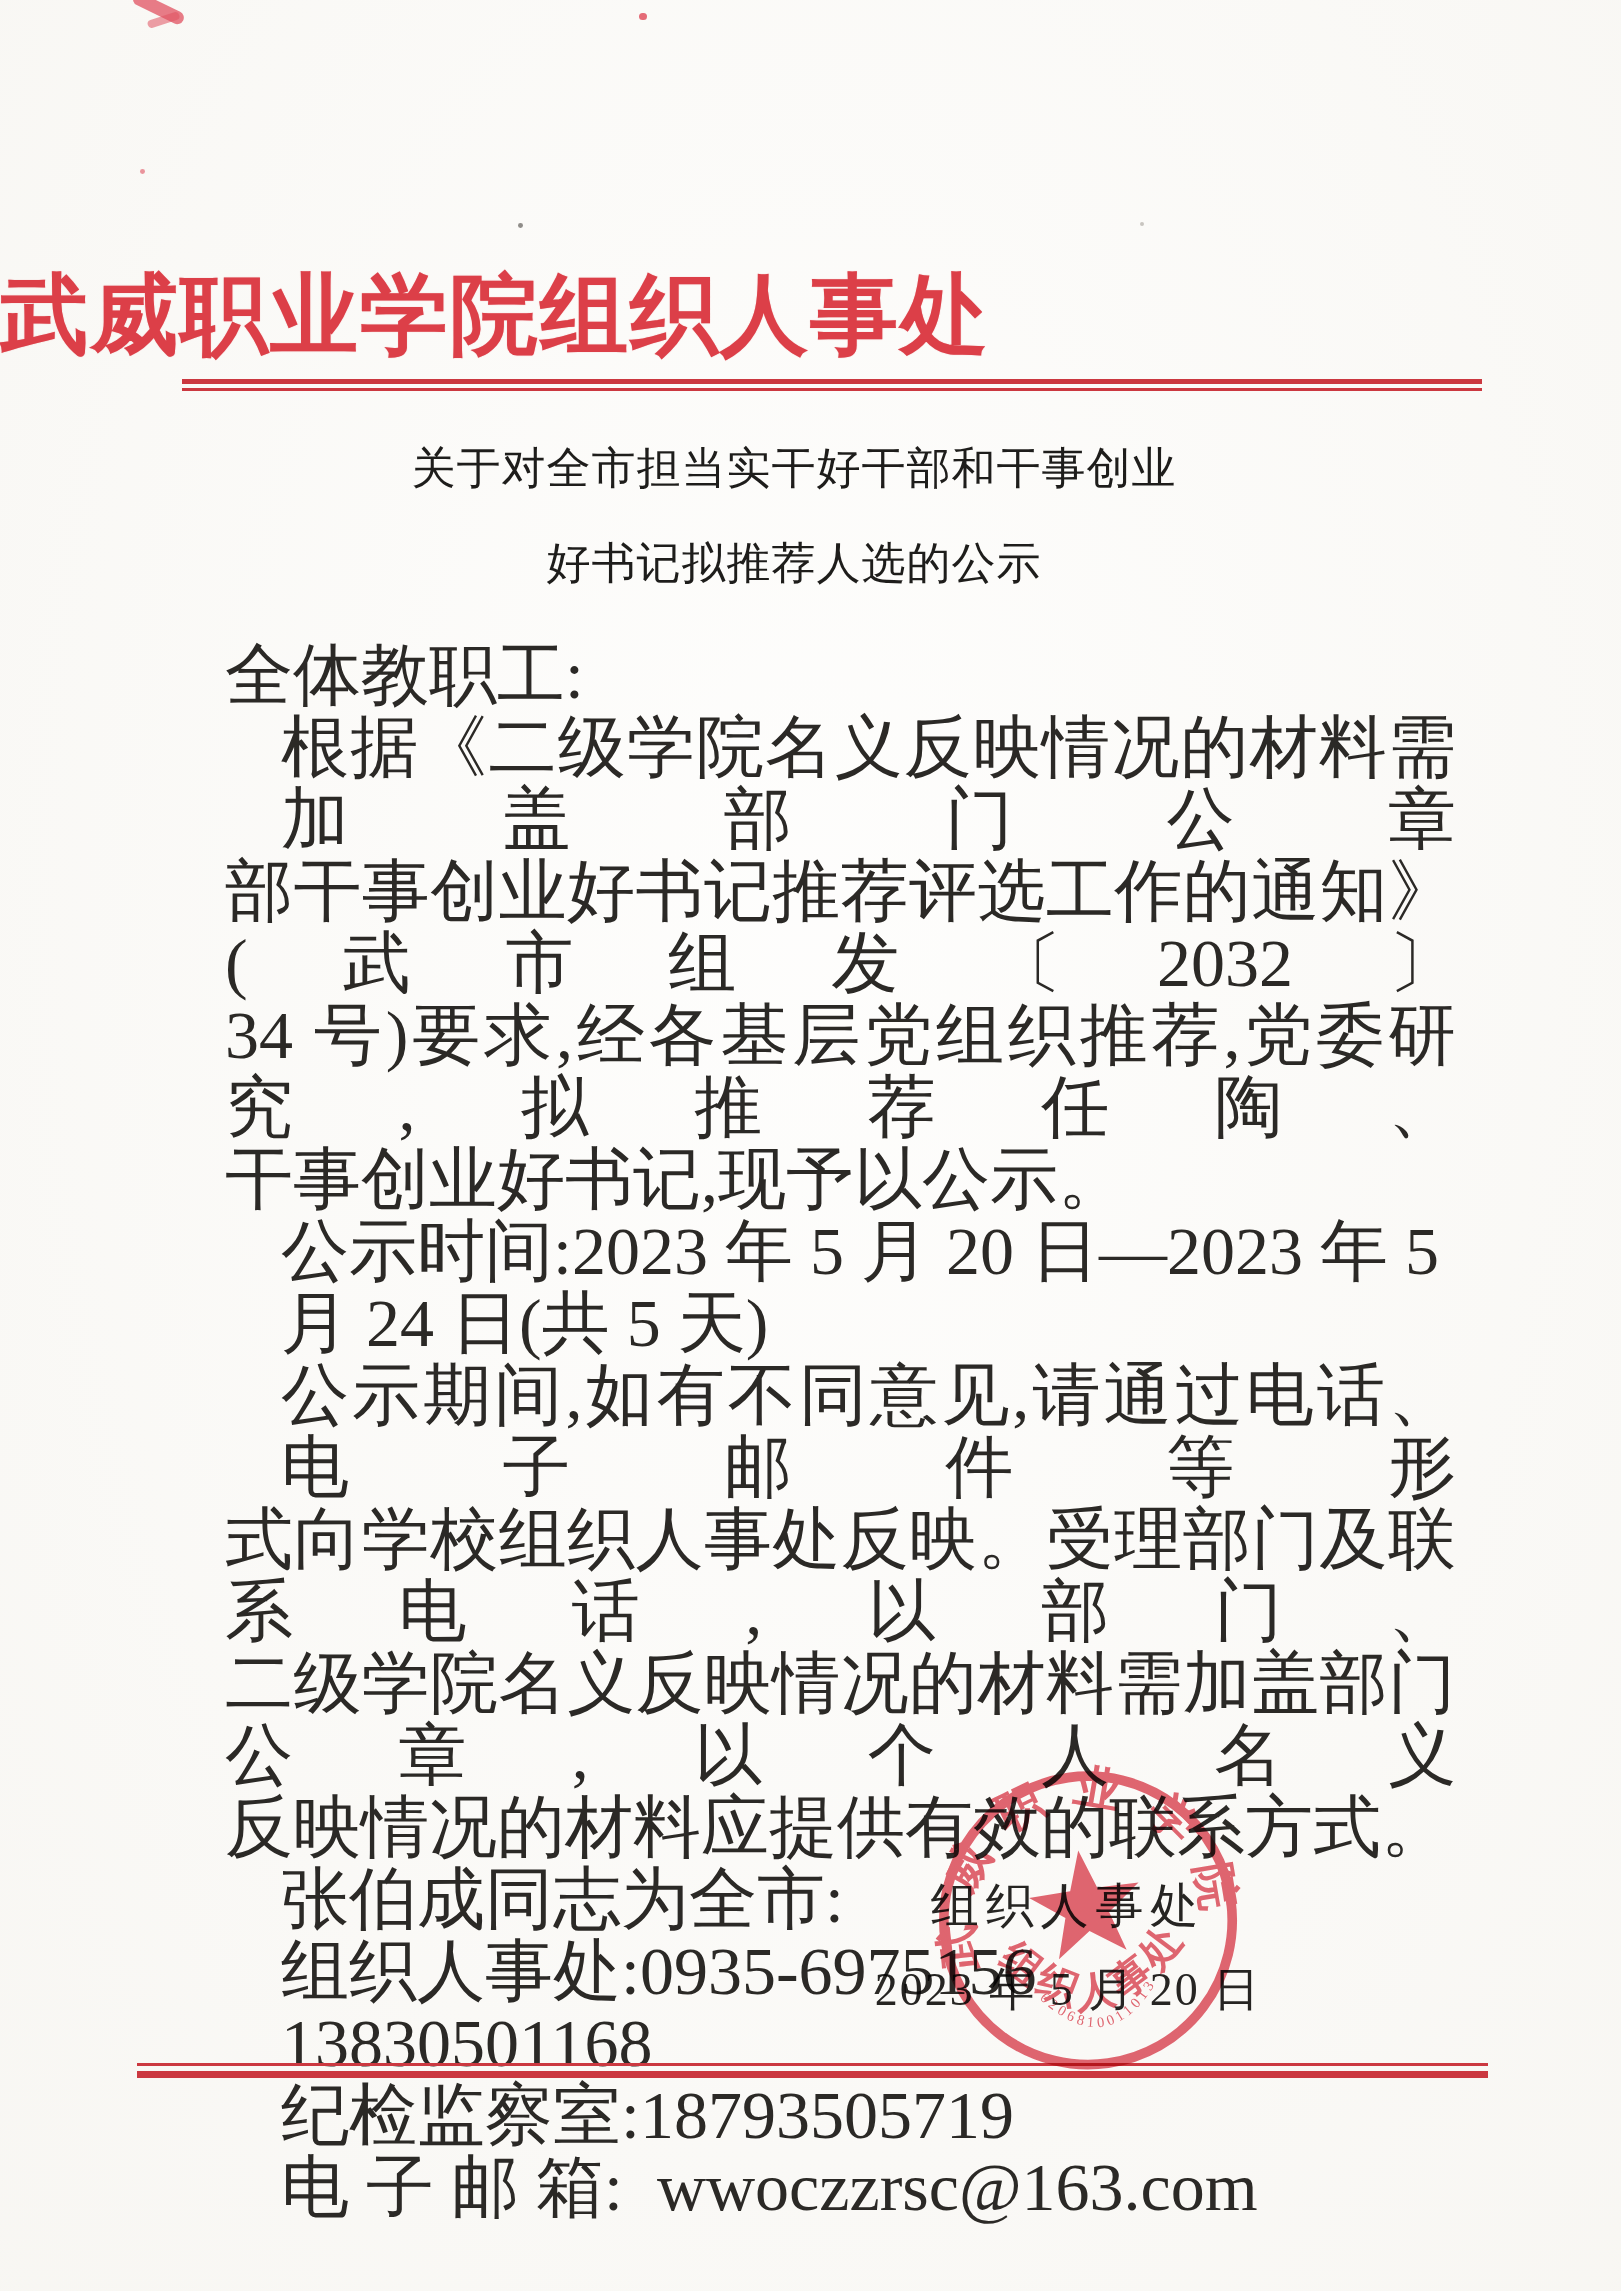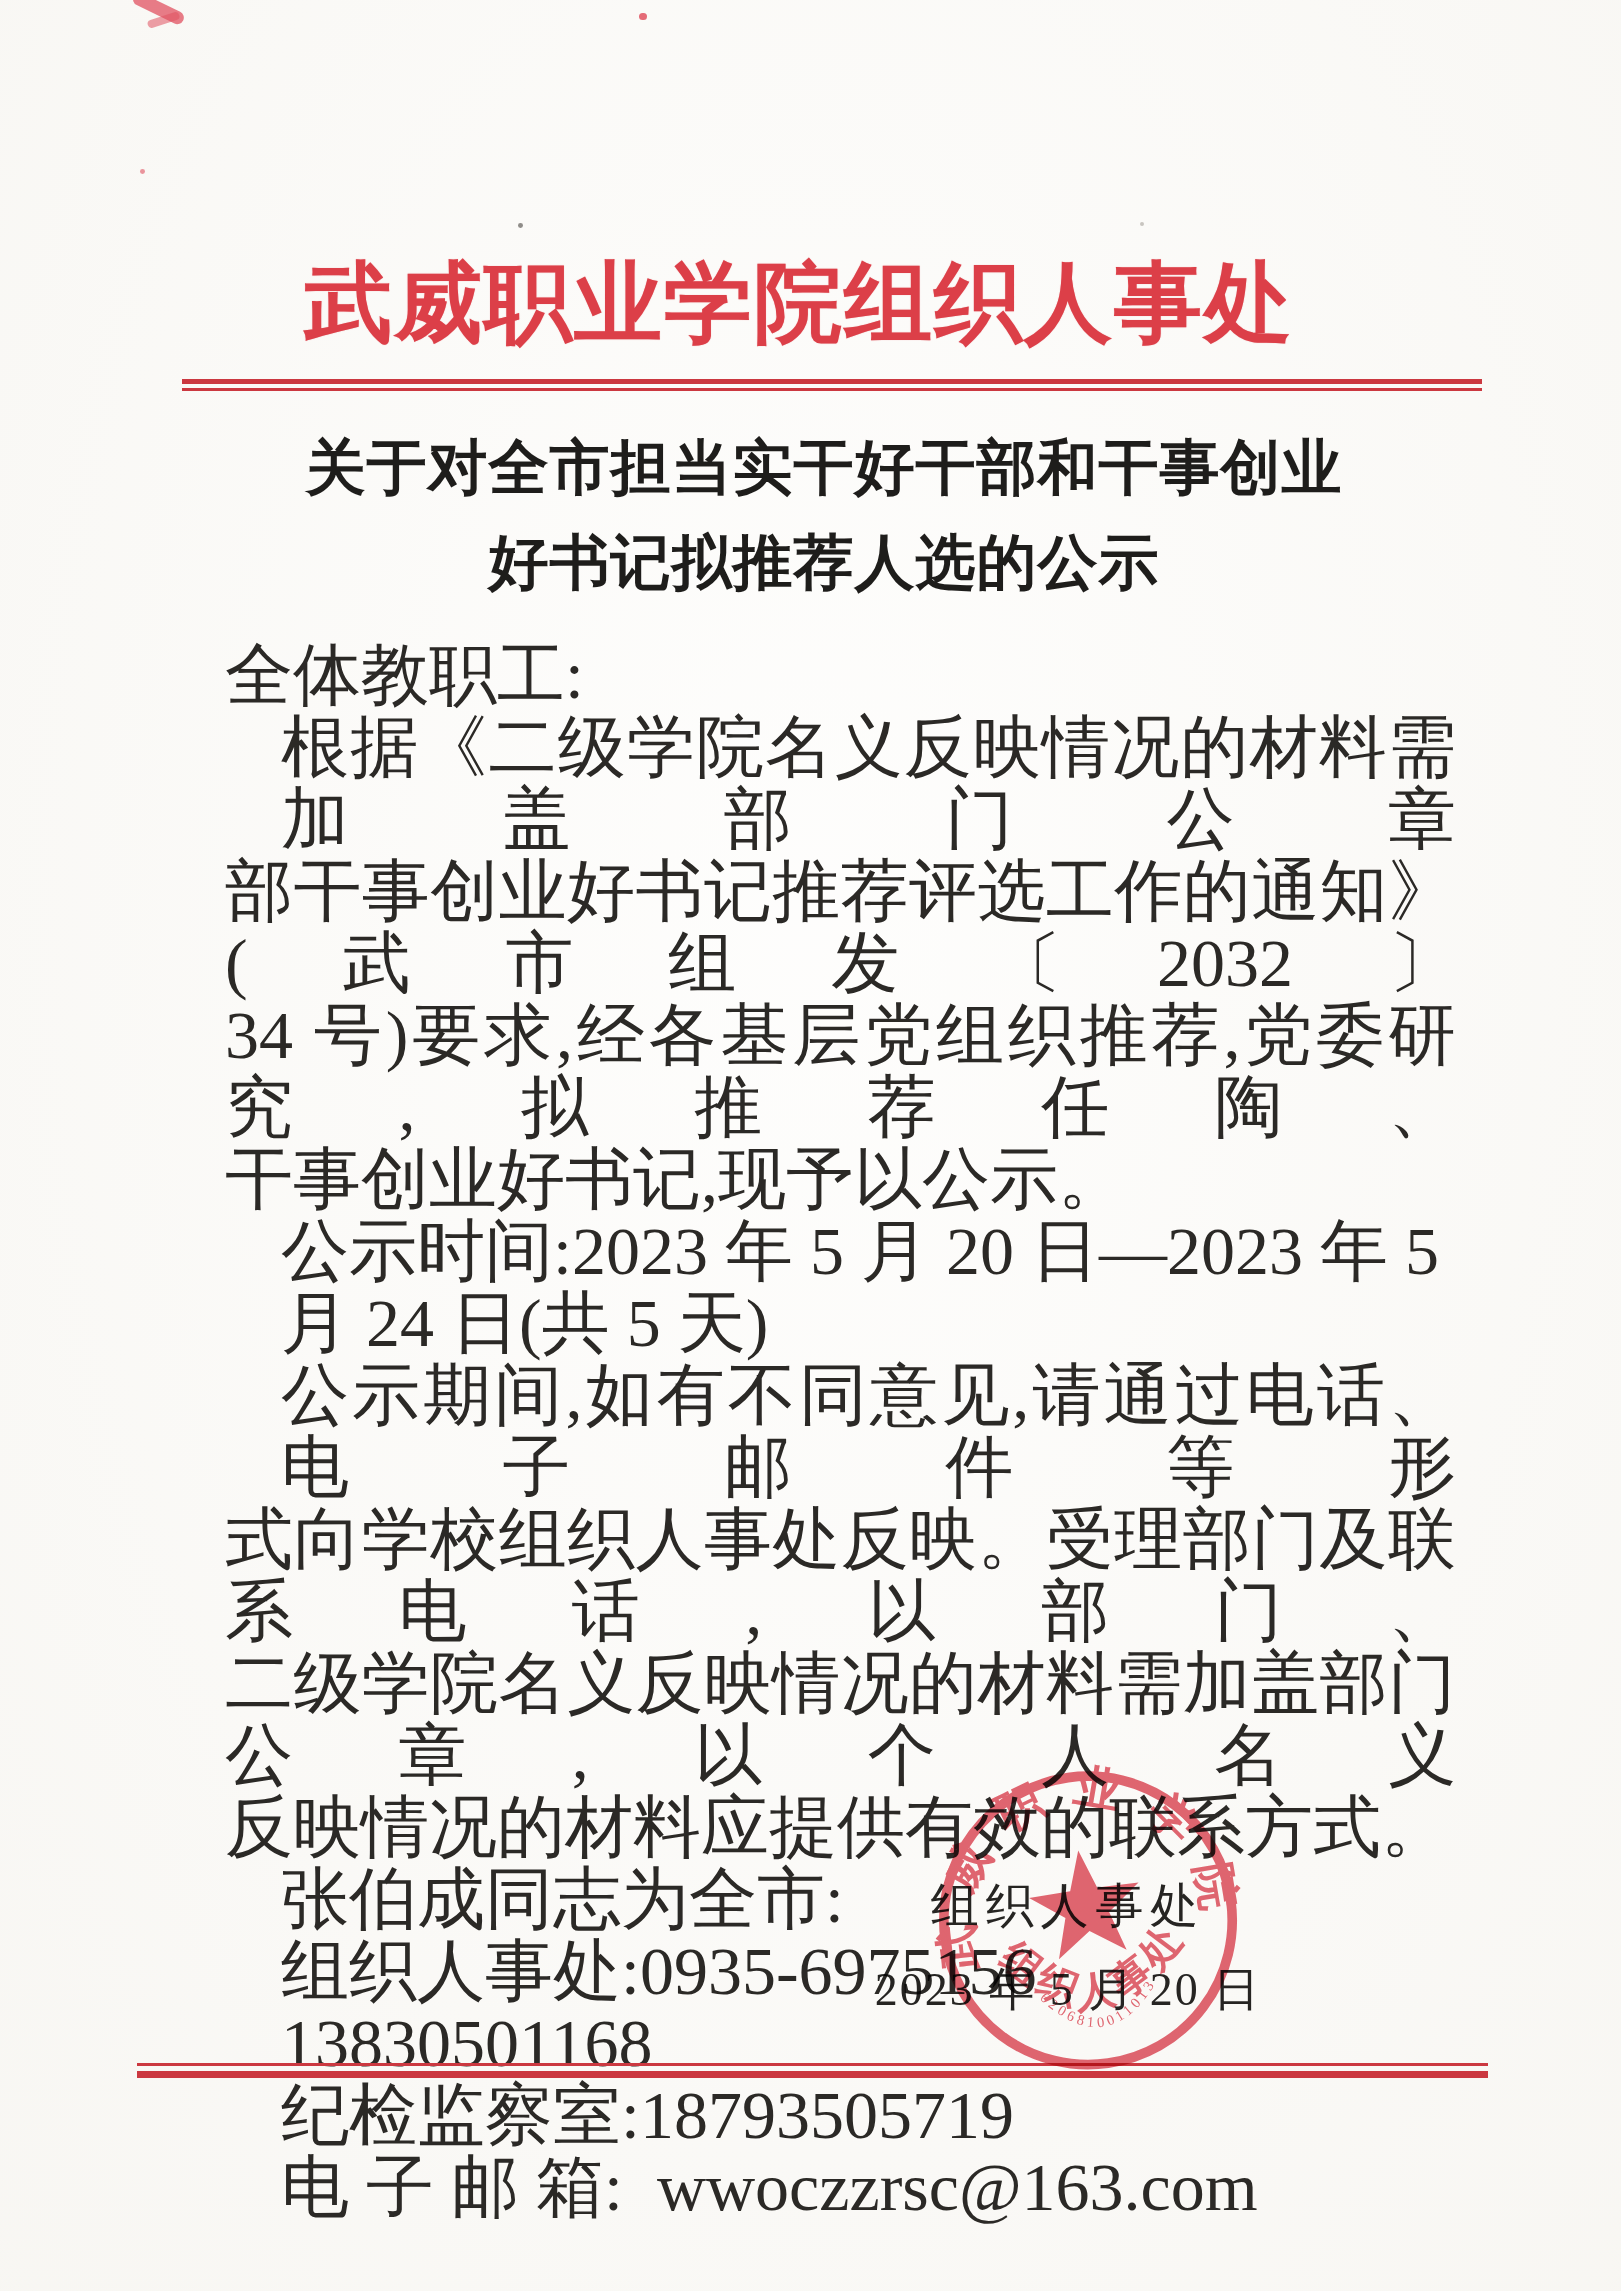--- a/index.html
+++ b/index.html
@@ -18,43 +18,42 @@
     background-image:radial-gradient(ellipse at 50% 40%, rgba(255,255,255,.6), rgba(240,238,233,.35));
     overflow:hidden;
     font-family:"Liberation Serif","DejaVu Serif",serif;
     color:var(--ink);
   }
   
   .speck{position:absolute;border-radius:50%;}
   .mark-stroke{position:absolute;background:var(--stamp_red);border-radius:7.8px;opacity:.75;}
   
   .letterhead{
-    position:absolute;left:0;top:251px;width:1598px;
-    text-align:center;
+    position:absolute;left:0;top:263px;width:1598px;
+    text-align:left;
     font-size:88px;line-height:106px;font-weight:bold;
     letter-spacing:2px;
     color:var(--header_red);
     text-shadow:0 0 1px rgba(220,63,72,.45);
   }
   
   .rule{position:absolute;}
   .rule-top{left:182px;top:379px;width:1300px;}
   .rule-top .bar-a{height:4.9px;background:var(--rule_red);}
   .rule-top .bar-b{height:2.9px;background:var(--rule_red);margin-top:3.9px;}
   .rule-bottom{left:137px;top:2063px;width:1351px;}
   .rule-bottom .bar-a{height:2.9px;background:var(--rule_red);}
   .rule-bottom .bar-b{height:6.9px;background:var(--rule_red);margin-top:4.9px;}
   
   .doc-title{
     position:absolute;left:0;top:421px;width:1588px;
-    text-align:center;font-weight:bold;
-    font-size:60px;line-height:95px;
+    text-align:center;font-weight:normal;
+    font-size:44px;line-height:95px;
     color:#1e1d1b;
     letter-spacing:1px;
-    margin-left:30px;
   }
   
   .body-block{
     position:absolute;left:225px;top:639px;width:1231px;
     font-size:68px;line-height:72px;
     color:var(--ink);
   }
   .bl{white-space:pre-wrap;}
   .bl.indent{padding-left:56px;}
   .bl.justify{text-align:justify;text-align-last:justify;}

